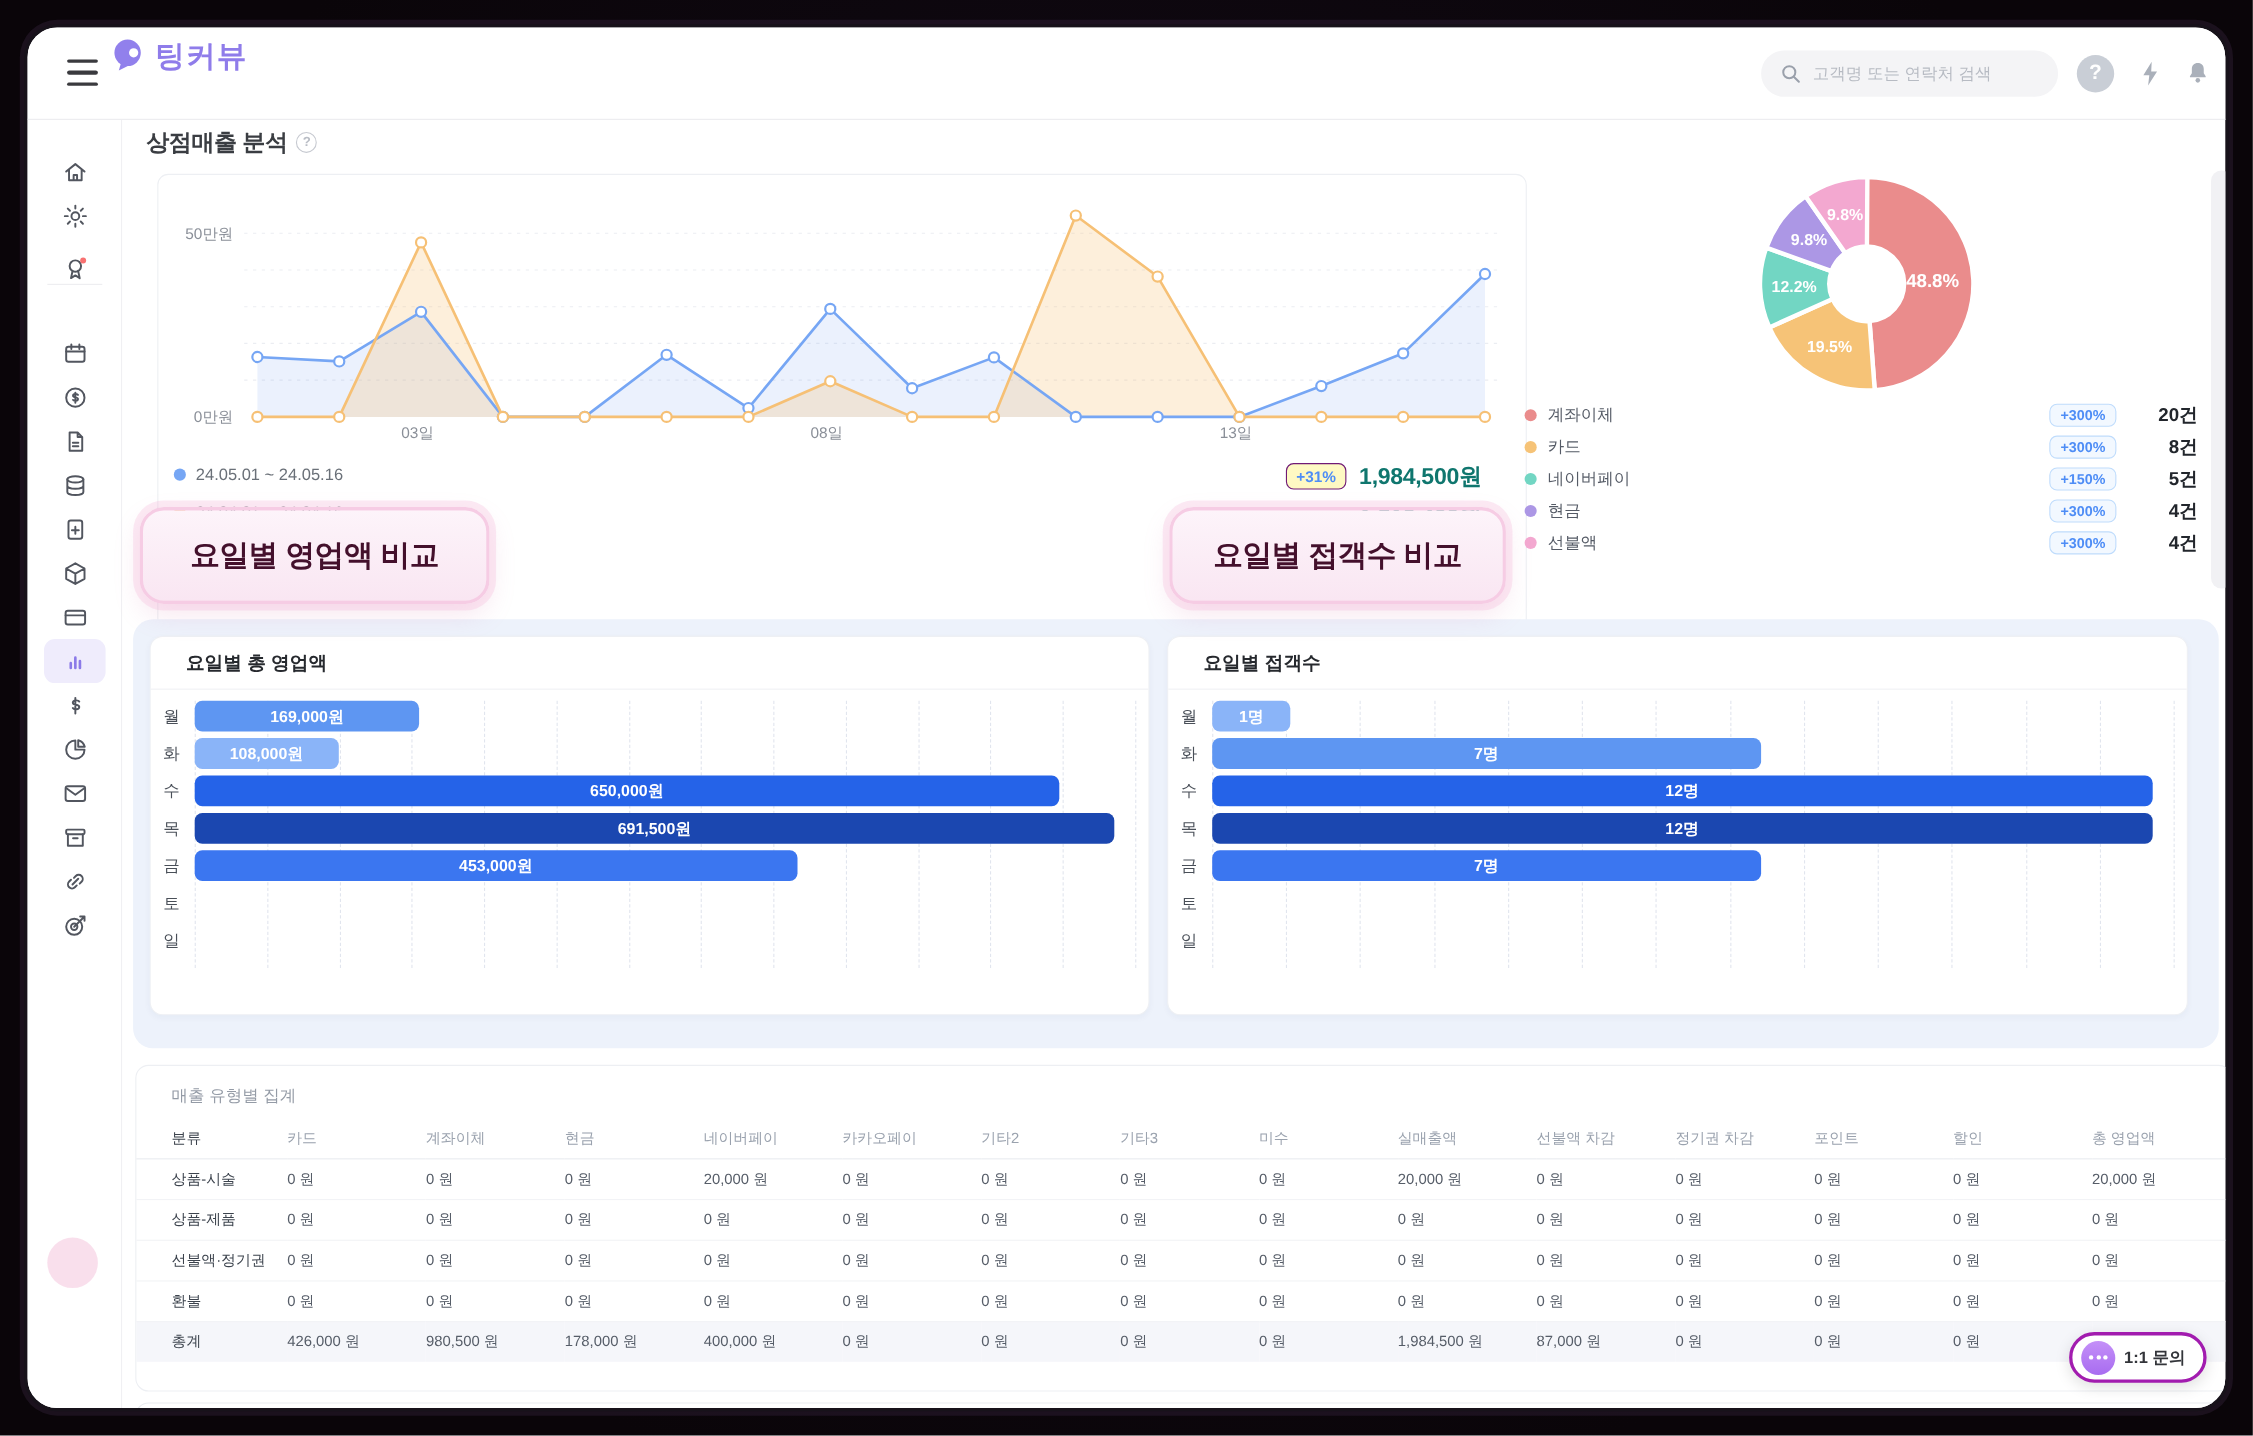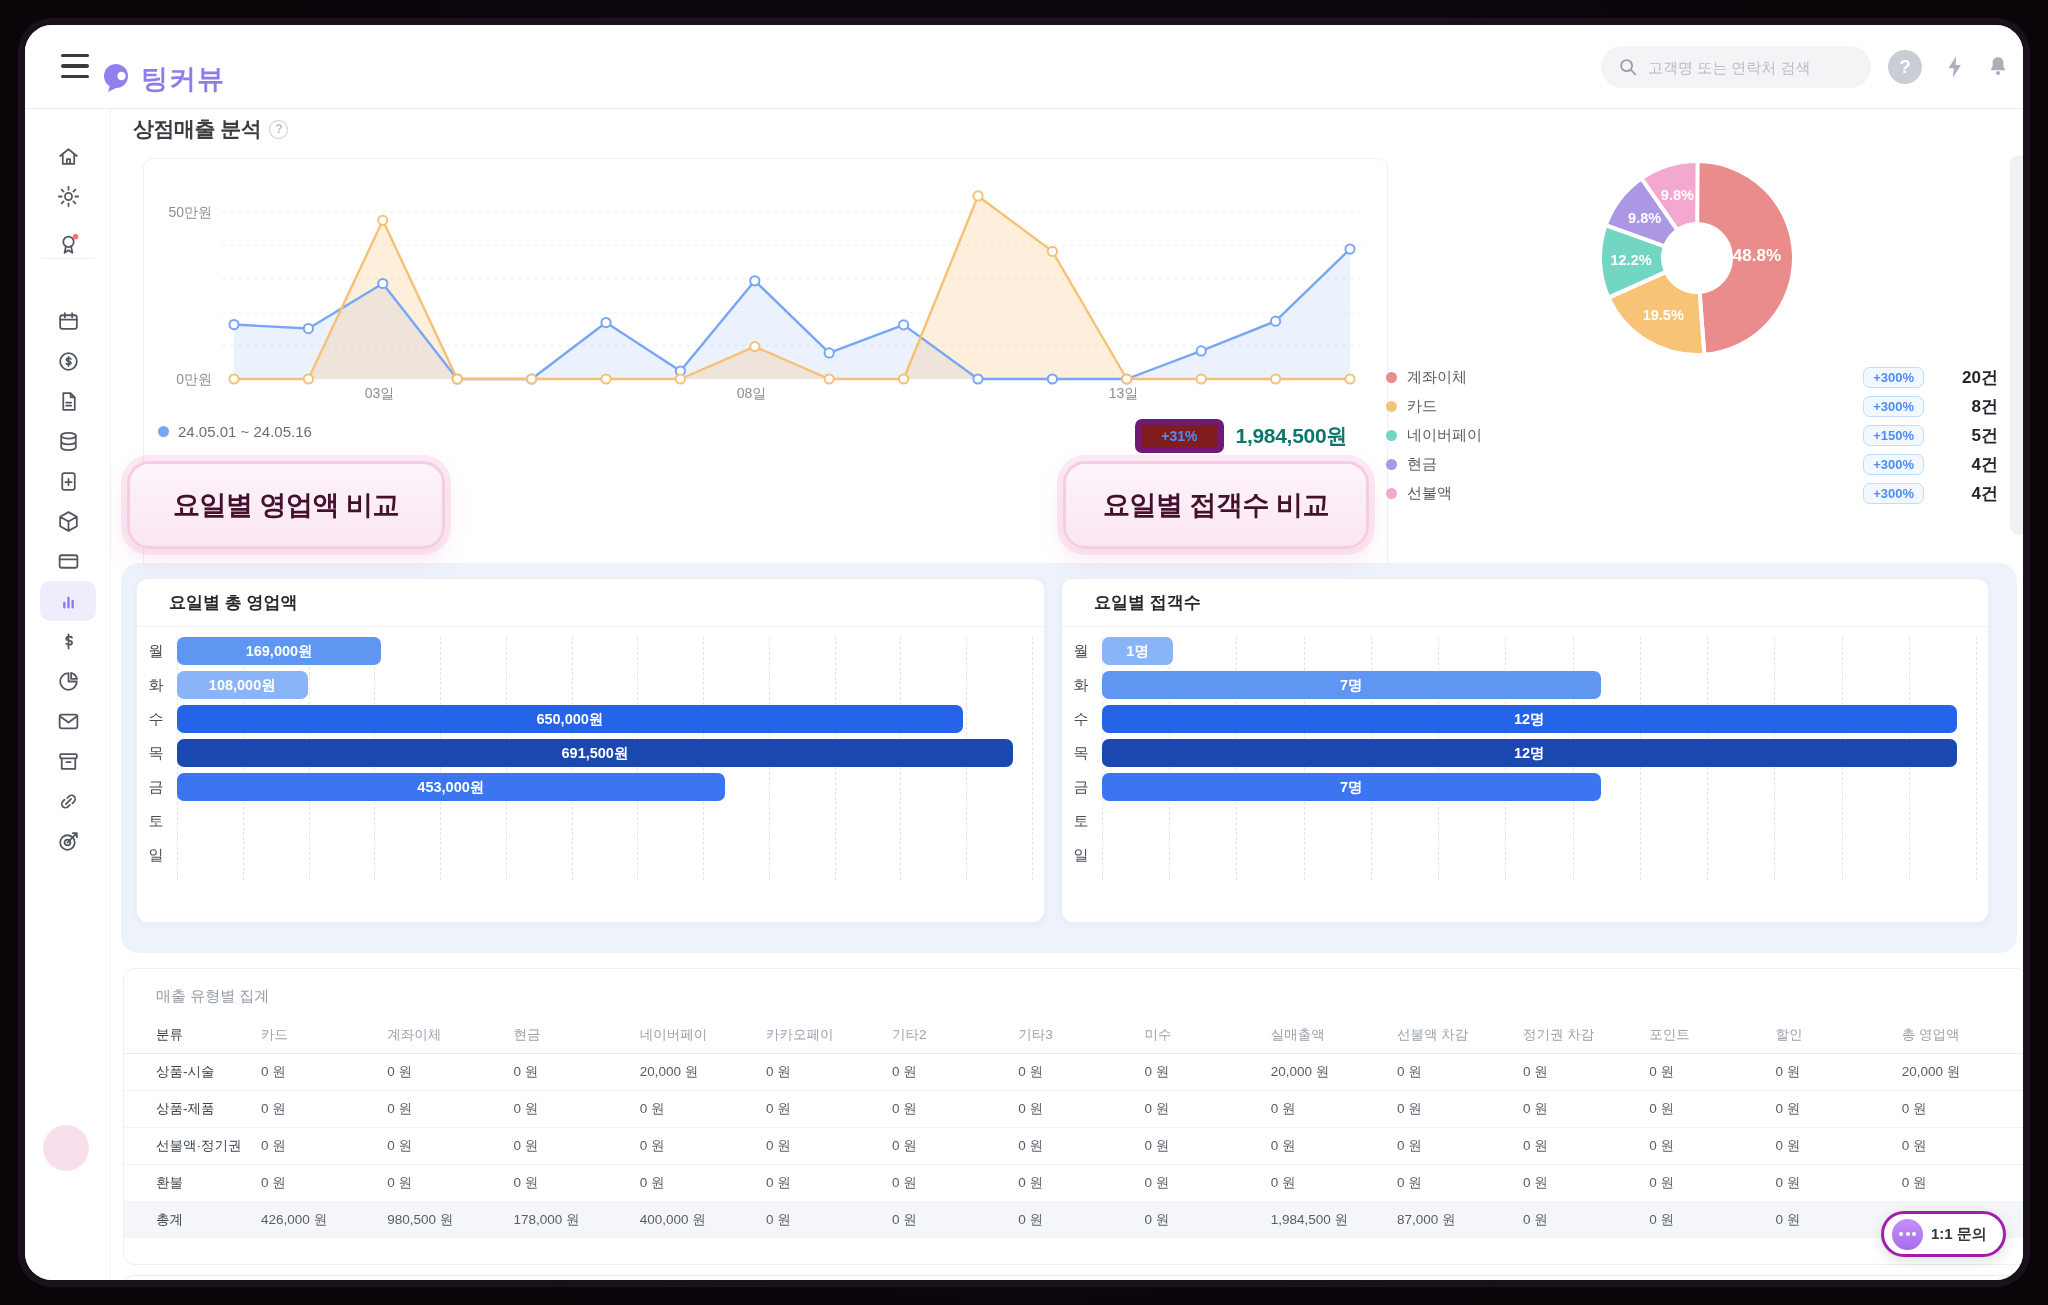--- a/index.html
+++ b/index.html
@@ -11,21 +11,21 @@
   }
   .window {
     position:absolute; left:22px; top:22px; width:2004px; height:1261px;
     background:#ffffff; border-radius:30px; border:3px solid #17121a;
     overflow:hidden; box-shadow:0 0 0 4px rgba(60,40,70,.35);
   }
   
   .topbar { position:absolute; left:0; top:0; width:2004px; height:84px; background:#fff; border-bottom:1px solid #ececef; z-index:5; }
   .hamburger { position:absolute; left:36px; top:29px; width:28px; height:24px; display:flex; flex-direction:column; justify-content:space-between; cursor:pointer; }
   .hamburger span { display:block; height:3.4px; border-radius:2px; background:#3a3a3e; }
-  .logo { position:absolute; left:76px; top:36px; display:flex; align-items:center; gap:8px; }
+  .logo { position:absolute; left:76px; top:8px; display:flex; align-items:center; gap:8px; }
   .logo-text { font-size:27px; font-weight:bold; color:#8F7CEA; letter-spacing:1px; }
   .search {
     position:absolute; left:1576px; top:21px; width:270px; height:42px;
     background:#f4f4f6; border-radius:21px; display:flex; align-items:center; padding:0 16px; gap:9px;
   }
   .search input { border:none; outline:none; background:transparent; font-size:15px; color:#555; width:200px; font-family:inherit; }
   .search input::placeholder { color:#b7bbc3; }
   .help-circle { position:absolute; left:1863px; top:25px; width:34px; height:34px; border-radius:50%; background:#c9ced6; color:#fff; font-size:19px; font-weight:bold; display:flex; align-items:center; justify-content:center; }
   .top-ico { position:absolute; top:25px; width:34px; height:34px; display:flex; align-items:center; justify-content:center; }
   
@@ -39,21 +39,21 @@
   .page-title b { font-size:21px; color:#3a3d42; letter-spacing:-0.5px; }
   .q-hint { width:19px; height:19px; border-radius:50%; border:1.6px solid #c7cad1; color:#b9bdc5; font-size:12px; font-weight:bold; display:flex; align-items:center; justify-content:center; }
   .card { background:#fff; border:1px solid #edeff3; border-radius:10px; position:absolute; }
   
   #line-card { left:118px; top:133px; width:1245px; height:463px; }
   .ylab { position:absolute; font-size:14px; color:#8a8f98; text-align:right; width:64px; }
   .xlab { position:absolute; font-size:14px; color:#8a8f98; }
   .lc-legend-row { position:absolute; display:flex; align-items:center; gap:9px; font-size:15px; color:#6a7078; }
   .dot { width:11px; height:11px; border-radius:50%; display:inline-block; flex:none; }
   .totals-row { position:absolute; display:flex; align-items:center; gap:12px; }
-  .pct-badge { font-size:14px; color:#4E8DF6; background:#7f1d1d; border:6px solid #701a75; border-radius:7px; padding:3px 20px; font-weight:600; }
+  .pct-badge { font-size:14px; color:#4E8DF6; background:#fef9c3; border:1px solid #701a75; border-radius:7px; padding:3px 8px; font-weight:600; }
   .total-val { font-size:21px; font-weight:bold; color:#0f766e; letter-spacing:-0.3px; }
   
   #pie-svg { position:absolute; left:1550px; top:111px; z-index:1; }
   #pie-legend { position:absolute; left:1361px; top:338px; width:612px; z-index:2; }
   .pl-row { height:29px; display:flex; align-items:center; gap:10px; }
   .pl-name { font-size:15px; color:#555b66; }
   .pl-spacer { flex:1; }
   .pl-badge { font-size:13px; color:#4E8DF6; background:#F2F8FF; border:1px solid #BFDCFC; border-radius:7px; padding:2px 9px; font-weight:600; margin-right:14px; }
   .pl-count { font-size:17px; font-weight:bold; color:#22262c; width:50px; text-align:right; }
   .scroll-strip { position:absolute; left:1985px; top:130px; width:19px; height:380px; background:#f1f1f4; border-radius:10px; }

